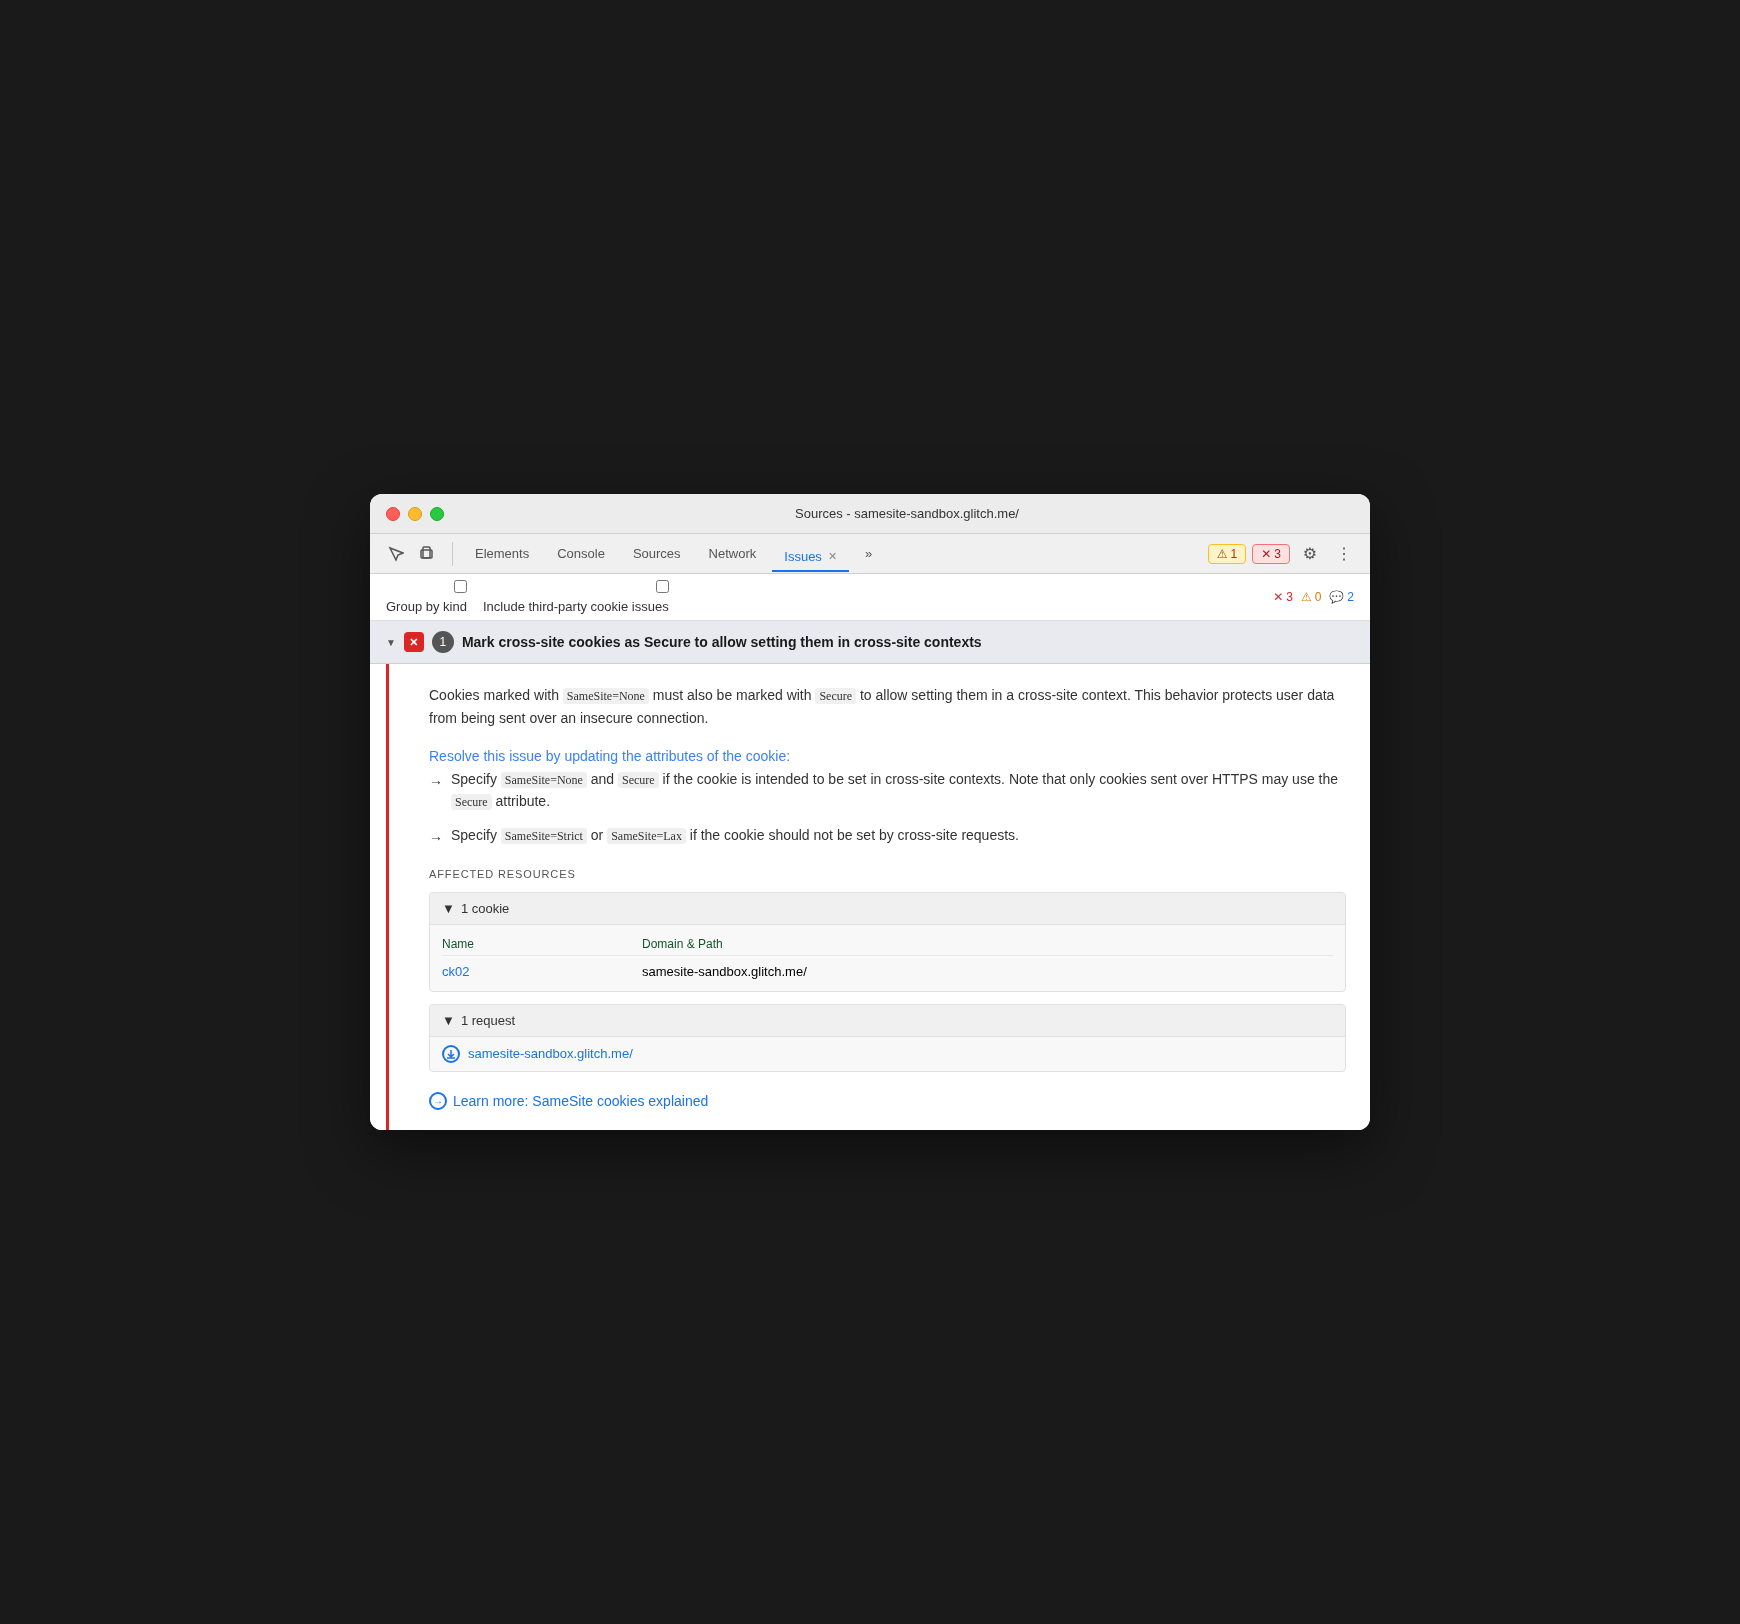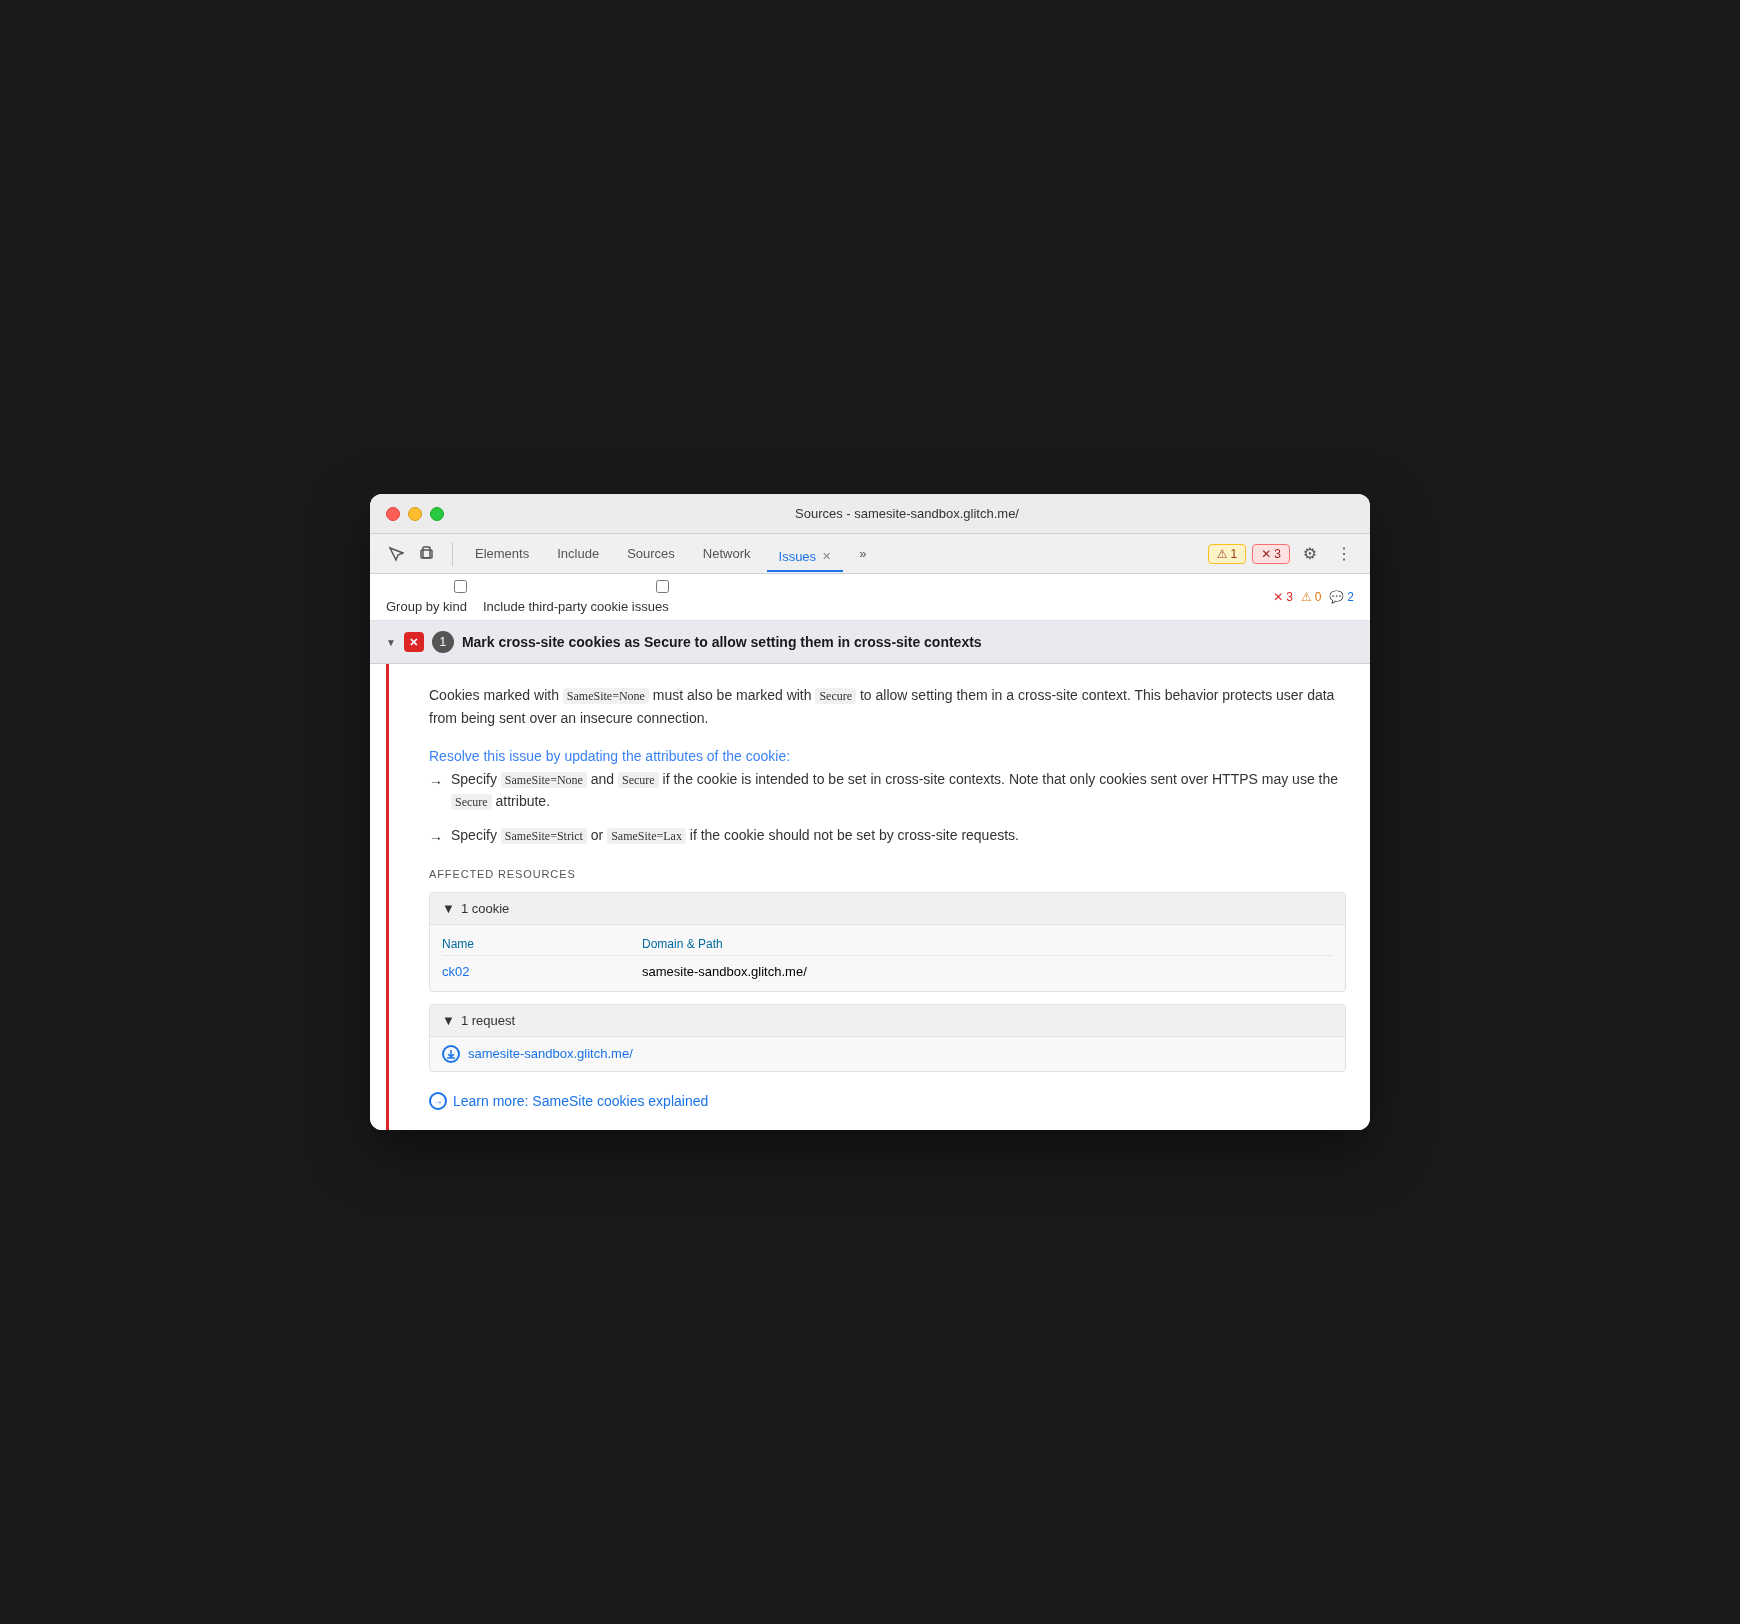--- a/index.html
+++ b/index.html
@@ -258,21 +258,21 @@
       background: #f0f0f0;
       border-bottom: 1px solid #e0e0e0;
     }
     .resource-table {
       padding: 8px 12px;
     }
     .resource-table-header {
       display: flex;
       padding: 4px 0;
       font-size: 12px;
-      color: #0369a1;
+      color: #14532d;
       font-weight: 500;
       border-bottom: 1px solid #e8e8e8;
       margin-bottom: 4px;
       justify-content: flex-end;
     }
     .resource-table-row {
       display: flex;
       padding: 4px 0;
       font-size: 13px;
       align-items: center;
@@ -346,21 +346,21 @@
       </svg>
     </div>
     <div class="toolbar-icon" title="Toggle device toolbar">
       <svg width="16" height="16" viewBox="0 0 16 16" fill="none" stroke="#555" stroke-width="1.5">
         <rect x="3" y="1" width="7" height="11" rx="1"></rect>
         <rect x="1" y="4" width="11" height="8" rx="1"></rect>
       </svg>
     </div>
     <div class="toolbar-divider"></div>
     <div class="tab">Elements</div>
-    <div class="tab">Include</div>
+    <div class="tab">Console</div>
     <div class="tab">Sources</div>
     <div class="tab">Network</div>
     <div class="tab active">
       <span>Issues</span>
       <span class="tab-close">✕</span>
     </div>
     <div class="tab">»</div>
     <div class="toolbar-right">
       <div class="badge badge-warning">
         <span>⚠</span>

